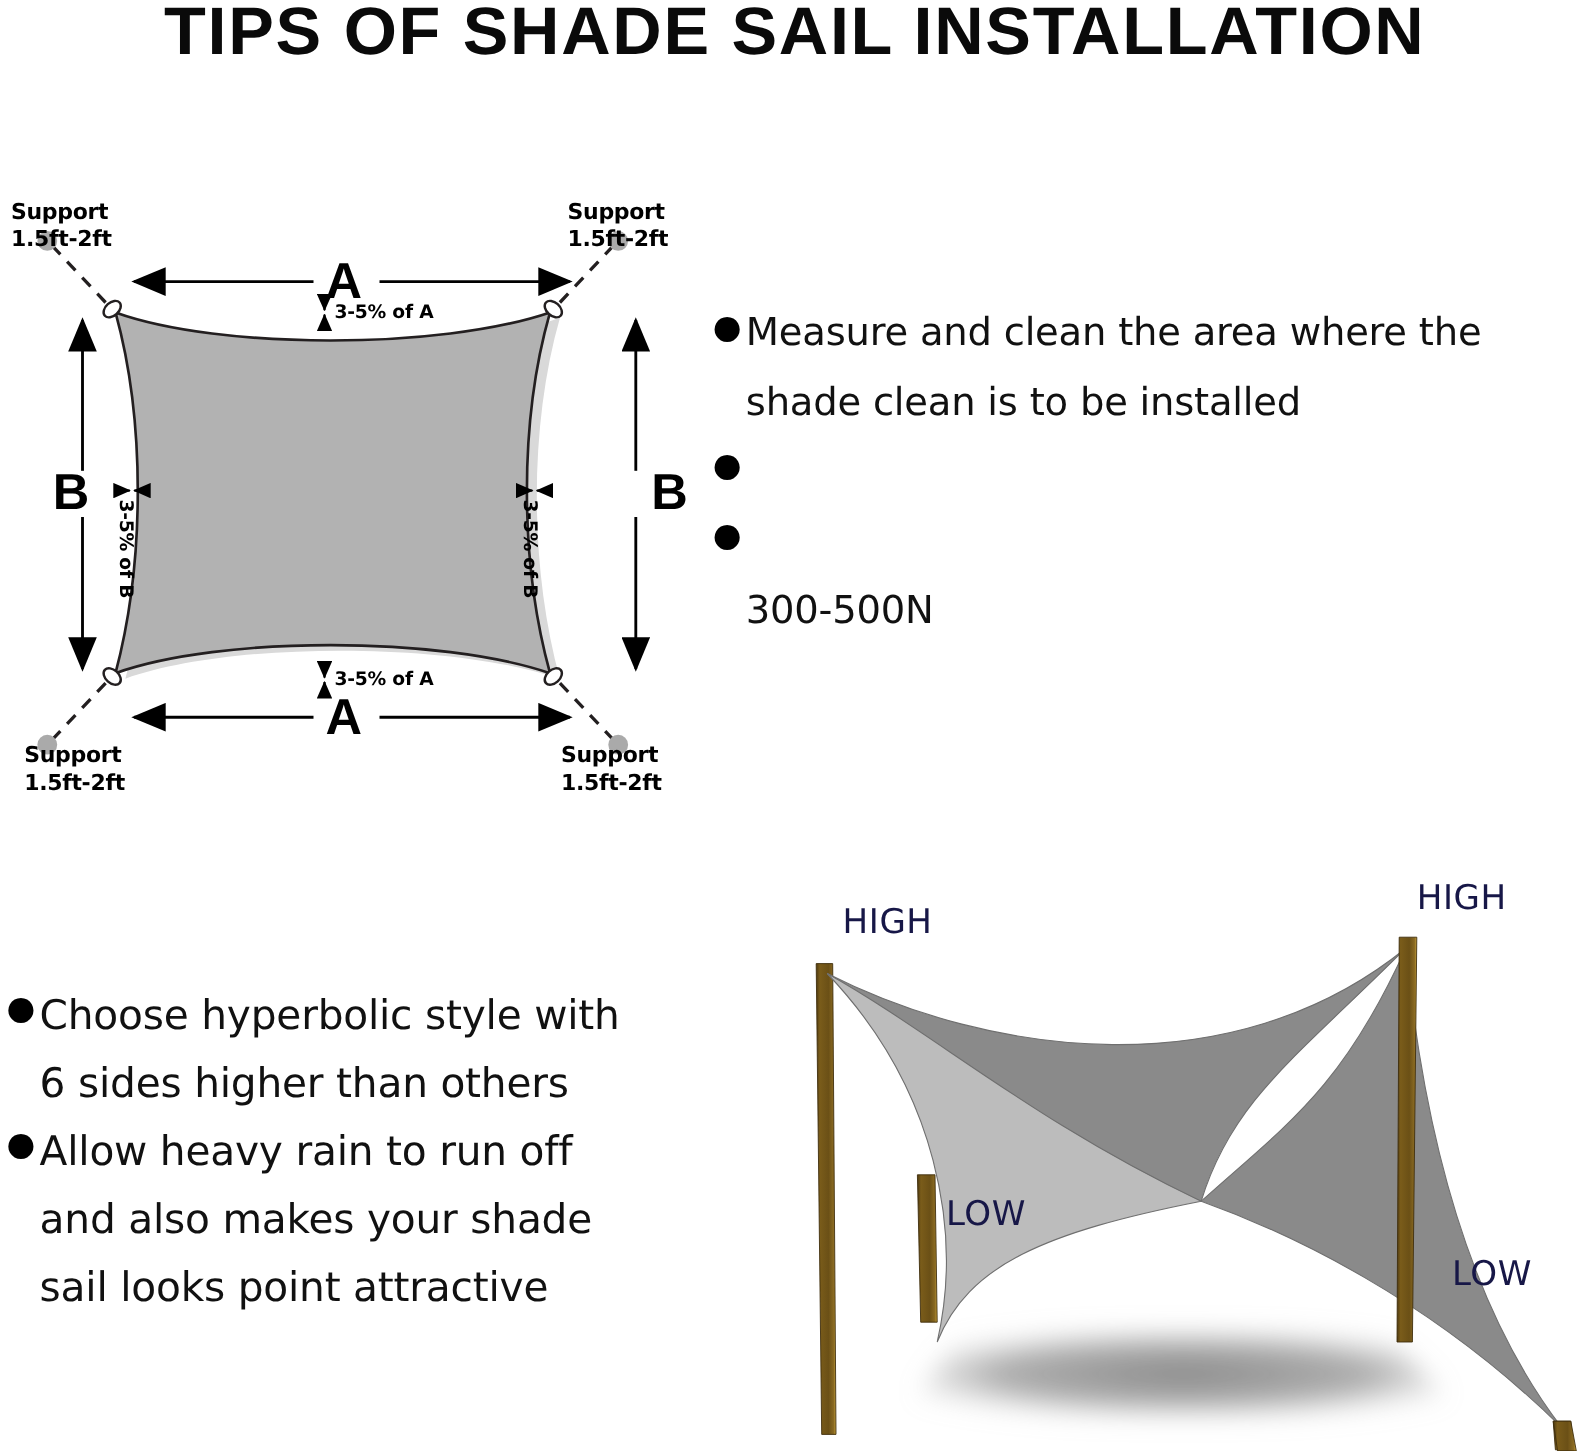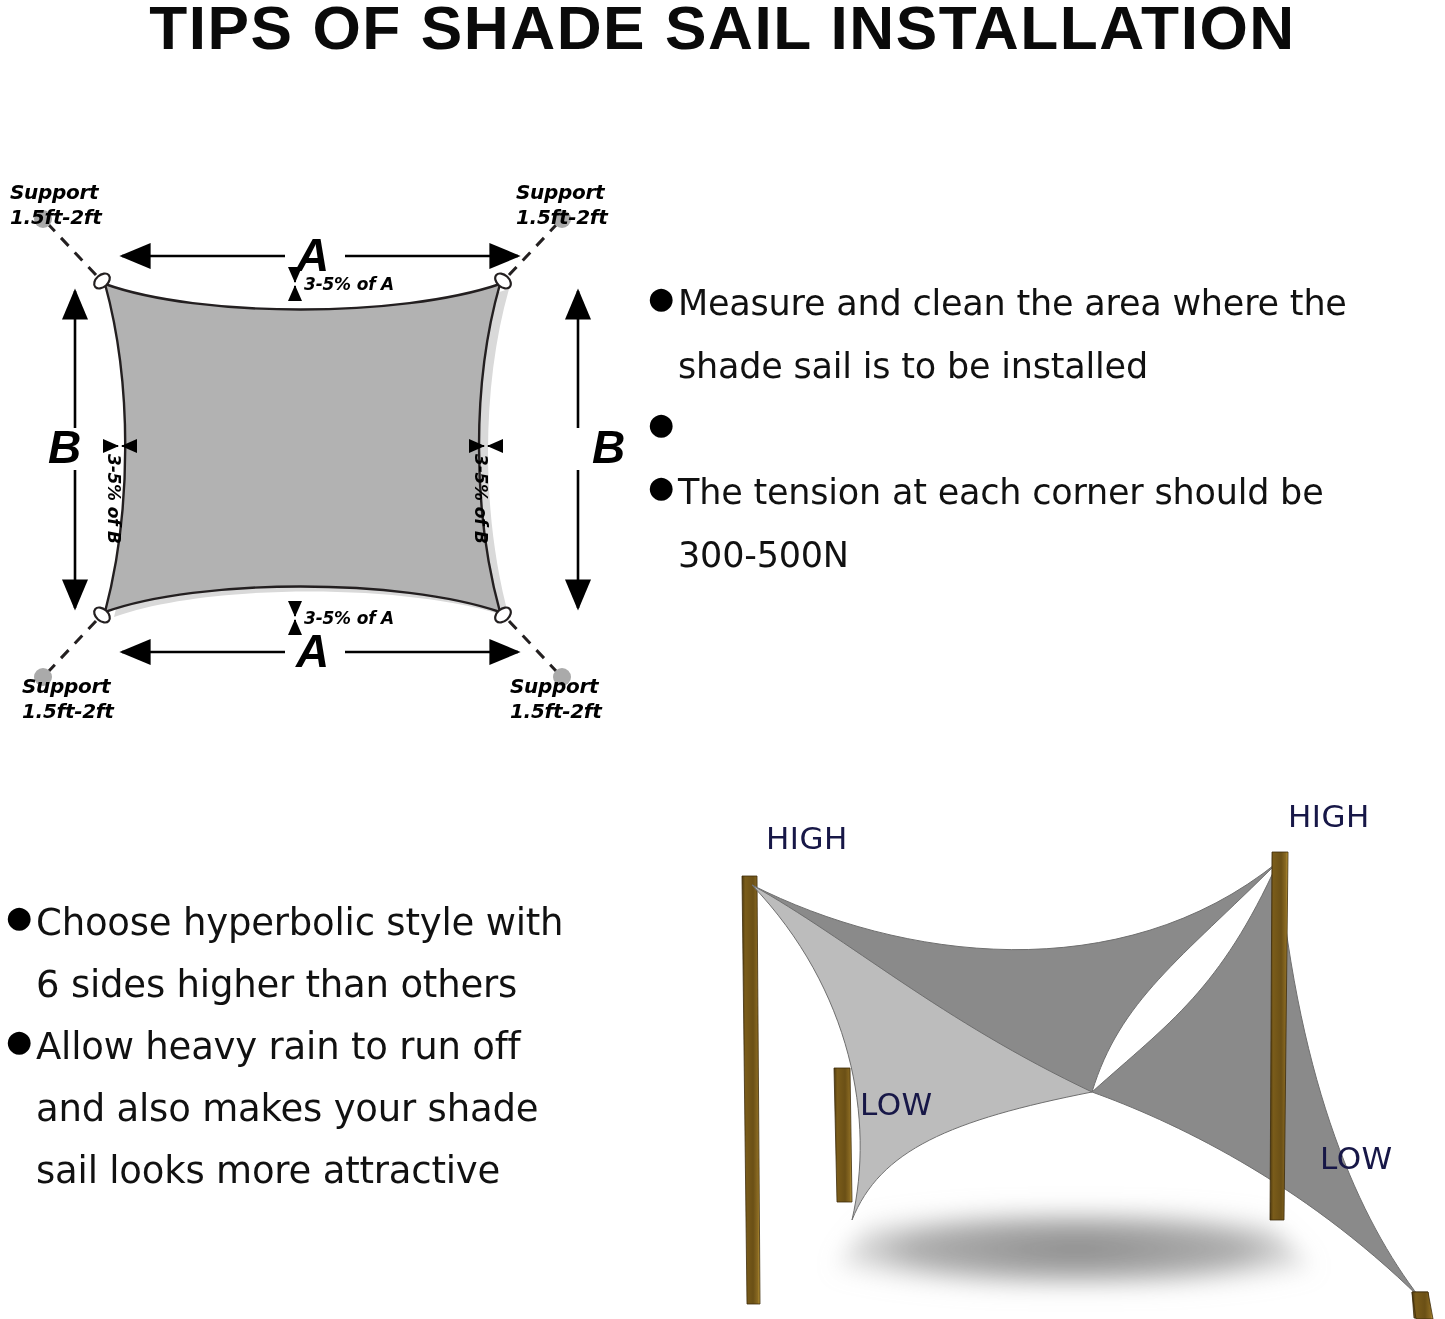--- a/index.html
+++ b/index.html
@@ -107,21 +107,21 @@
     color: #171747;
     letter-spacing: 0.5px;
     white-space: pre;
   }
 </style>
 </head>
 <body>
 
 <div id="title">TIPS OF SHADE SAIL INSTALLATION</div>
 
-<div class="layer" style="left:0px; top:150px; width:660px; height:600px;font-style:italic;">
+<div class="layer" style="left:0px; top:150px; width:660px; height:600px;">
   <svg width="660" height="600" viewBox="0 0 660 600">
     <defs>
       <marker id="arrH" markerWidth="12" markerHeight="10" refX="11" refY="5" orient="auto">
         <path d="M0,0 L12,5 L0,10 z" fill="#000"></path>
       </marker>
       <marker id="arrHs" markerWidth="8" markerHeight="7" refX="7.5" refY="3.5" orient="auto">
         <path d="M0,0 L8,3.5 L0,7 z" fill="#000"></path>
       </marker>
     </defs>
 
@@ -215,52 +215,52 @@
   <div class="dlabel pctlabel" style="left:304px; top:460px;">3-5% of A</div>
   <div class="dlabel pctlabel rot" style="left:122px; top:304px;">3-5% of B</div>
   <div class="dlabel pctlabel rot" style="left:489px; top:304px;">3-5% of B</div>
 </div>
 
 <div id="bullets-right">
   <div class="bullet-row">
     <div class="bullet-dot">●</div>
     <div class="bullet-text">
       <span>Measure and clean the area where the</span><br>
-      <span>shade sail is to be installed</span>
+      <span>shade clean is to be installed</span>
     </div>
   </div>
   <div class="bullet-row">
     <div class="bullet-dot">●</div>
     <div class="bullet-text">
       <br>
     </div>
   </div>
   <div class="bullet-row">
     <div class="bullet-dot">●</div>
     <div class="bullet-text">
-      <span>The tension at each corner should be</span><br>
+      <br>
       <span>300-500N</span>
     </div>
   </div>
 </div>
 
 <div id="bullets-left">
   <div class="bullet-row">
     <div class="bullet-dot">●</div>
     <div class="bullet-text">
       <span>Choose hyperbolic style with</span><br>
       <span>6 sides higher than others</span>
     </div>
   </div>
   <div class="bullet-row">
     <div class="bullet-dot">●</div>
     <div class="bullet-text">
       <span>Allow heavy rain to run off</span><br>
       <span>and also makes your shade</span><br>
-      <span>sail looks more attractive</span>
+      <span>sail looks point attractive</span>
     </div>
   </div>
 </div>
 
 <div class="layer" style="left:700px; top:790px; width:765px; height:529px;">
   <svg width="765" height="529" viewBox="0 0 765 529">
     <defs>
       <linearGradient id="postGrad" x1="0" y1="0" x2="1" y2="0">
         <stop offset="0%" stop-color="#4e3a0f"></stop>
         <stop offset="18%" stop-color="#7a5c1a"></stop>

